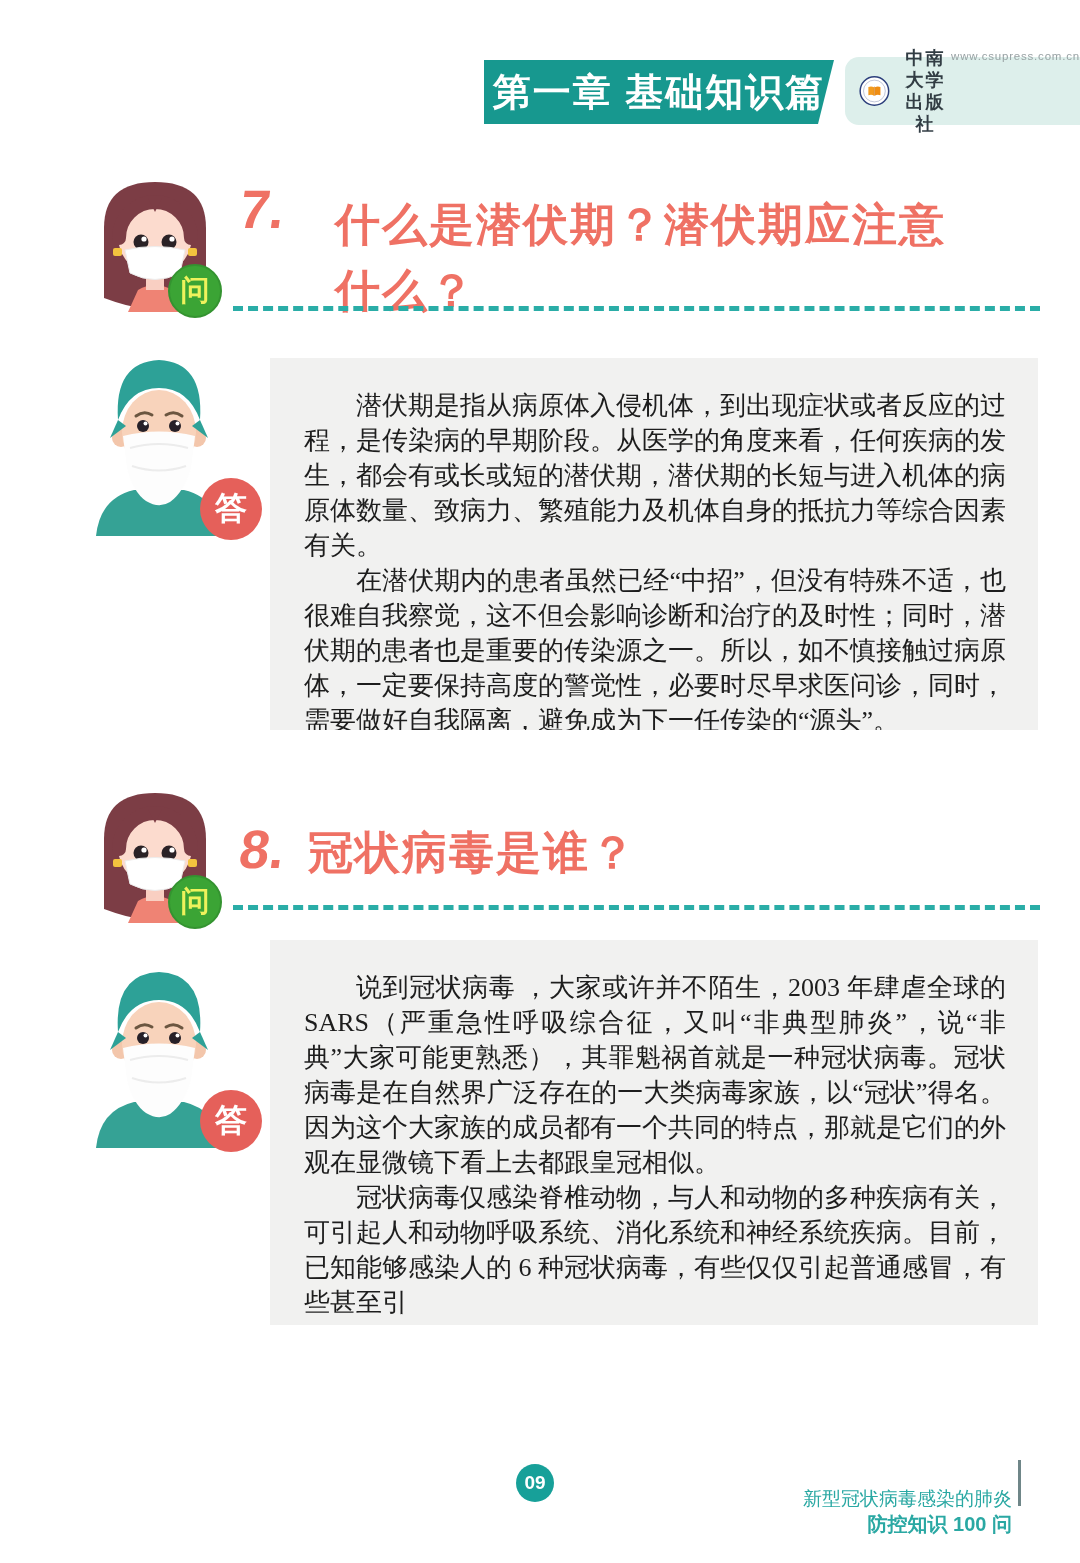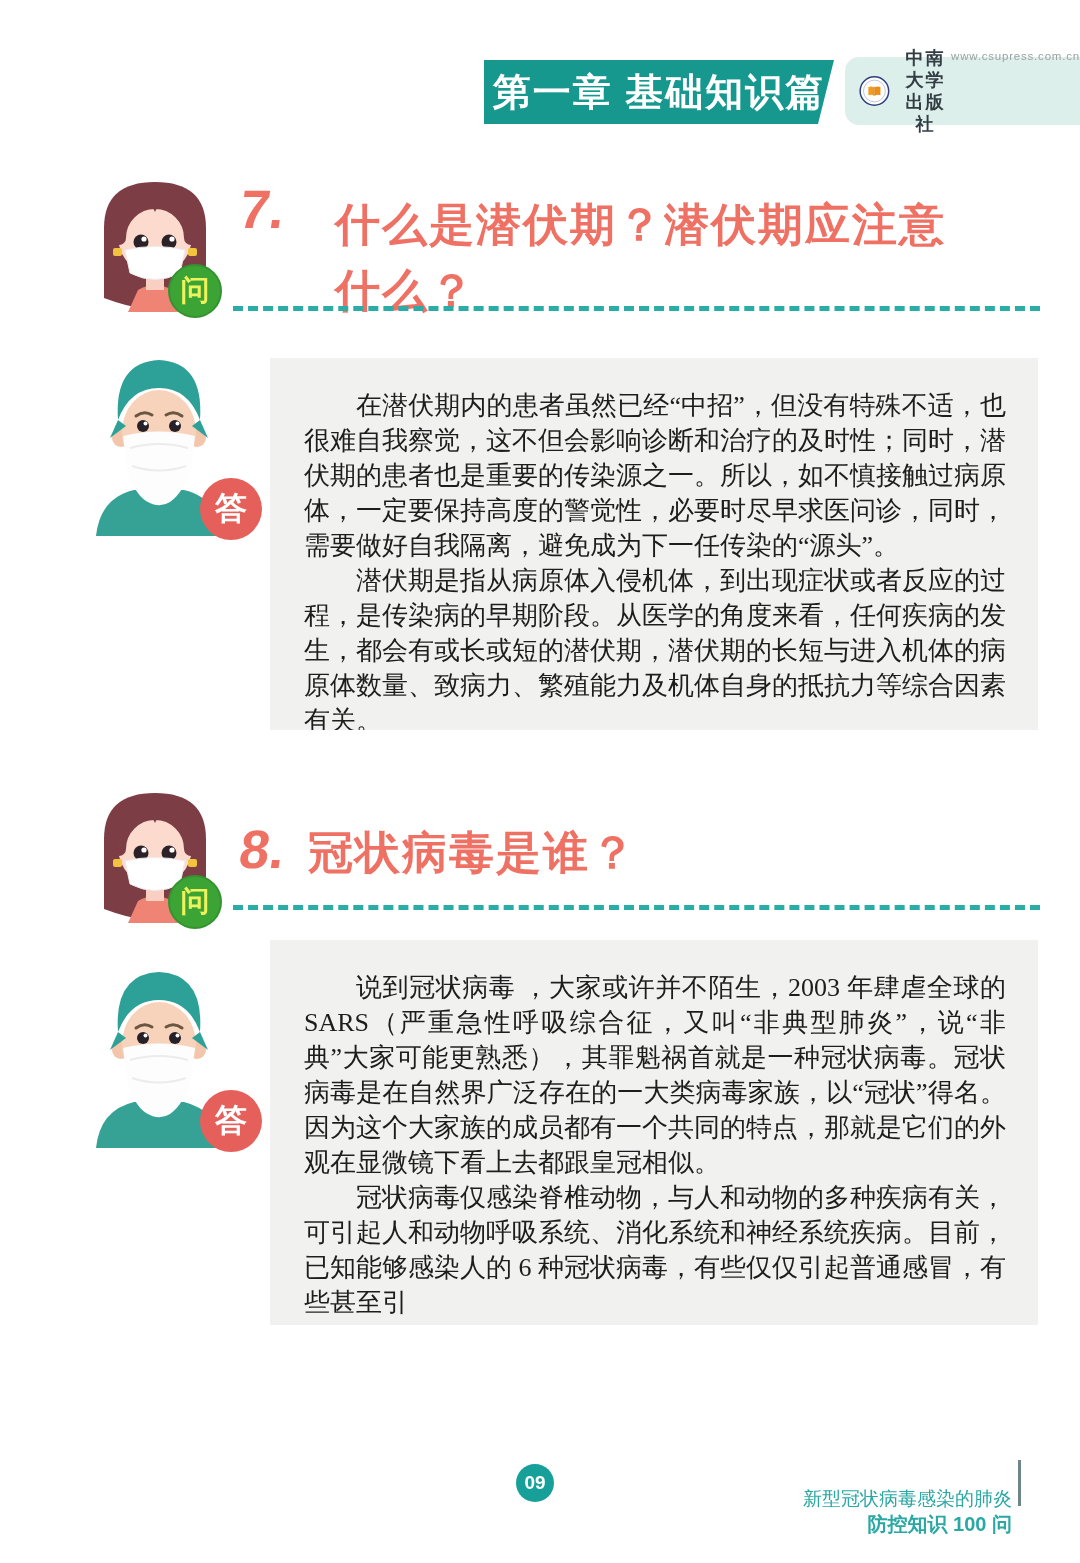--- a/index.html
+++ b/index.html
@@ -167,22 +167,22 @@
 
   <div class="avatar" style="left:92px; top:346px;">
     <svg width="134" height="190">
         <use href="#avatar-doctor"></use>
       </svg>
   </div>
   <div class="badge badge-ans" style="left:200px; top:478px;">
     <span>答</span>
   </div>
   <div class="answer-box" style="top:358px; height:372px;">
+    <p>潜伏期是指从病原体入侵机体，到出现症状或者反应的过程，是传染病的早期阶段。从医学的角度来看，任何疾病的发生，都会有或长或短的潜伏期，潜伏期的长短与进入机体的病原体数量、致病力、繁殖能力及机体自身的抵抗力等综合因素有关。</p>
     <p>在潜伏期内的患者虽然已经“中招”，但没有特殊不适，也很难自我察觉，这不但会影响诊断和治疗的及时性；同时，潜伏期的患者也是重要的传染源之一。所以，如不慎接触过病原体，一定要保持高度的警觉性，必要时尽早求医问诊，同时，需要做好自我隔离，避免成为下一任传染的“源头”。</p>
-    <p>潜伏期是指从病原体入侵机体，到出现症状或者反应的过程，是传染病的早期阶段。从医学的角度来看，任何疾病的发生，都会有或长或短的潜伏期，潜伏期的长短与进入机体的病原体数量、致病力、繁殖能力及机体自身的抵抗力等综合因素有关。</p>
   </div>
 
   <div class="avatar" style="left:94px; top:783px;">
     <svg width="122" height="140">
         <use href="#avatar-woman"></use>
       </svg>
   </div>
   <div class="badge badge-ask" style="left:168px; top:875px;">
     <span>问</span>
   </div>

